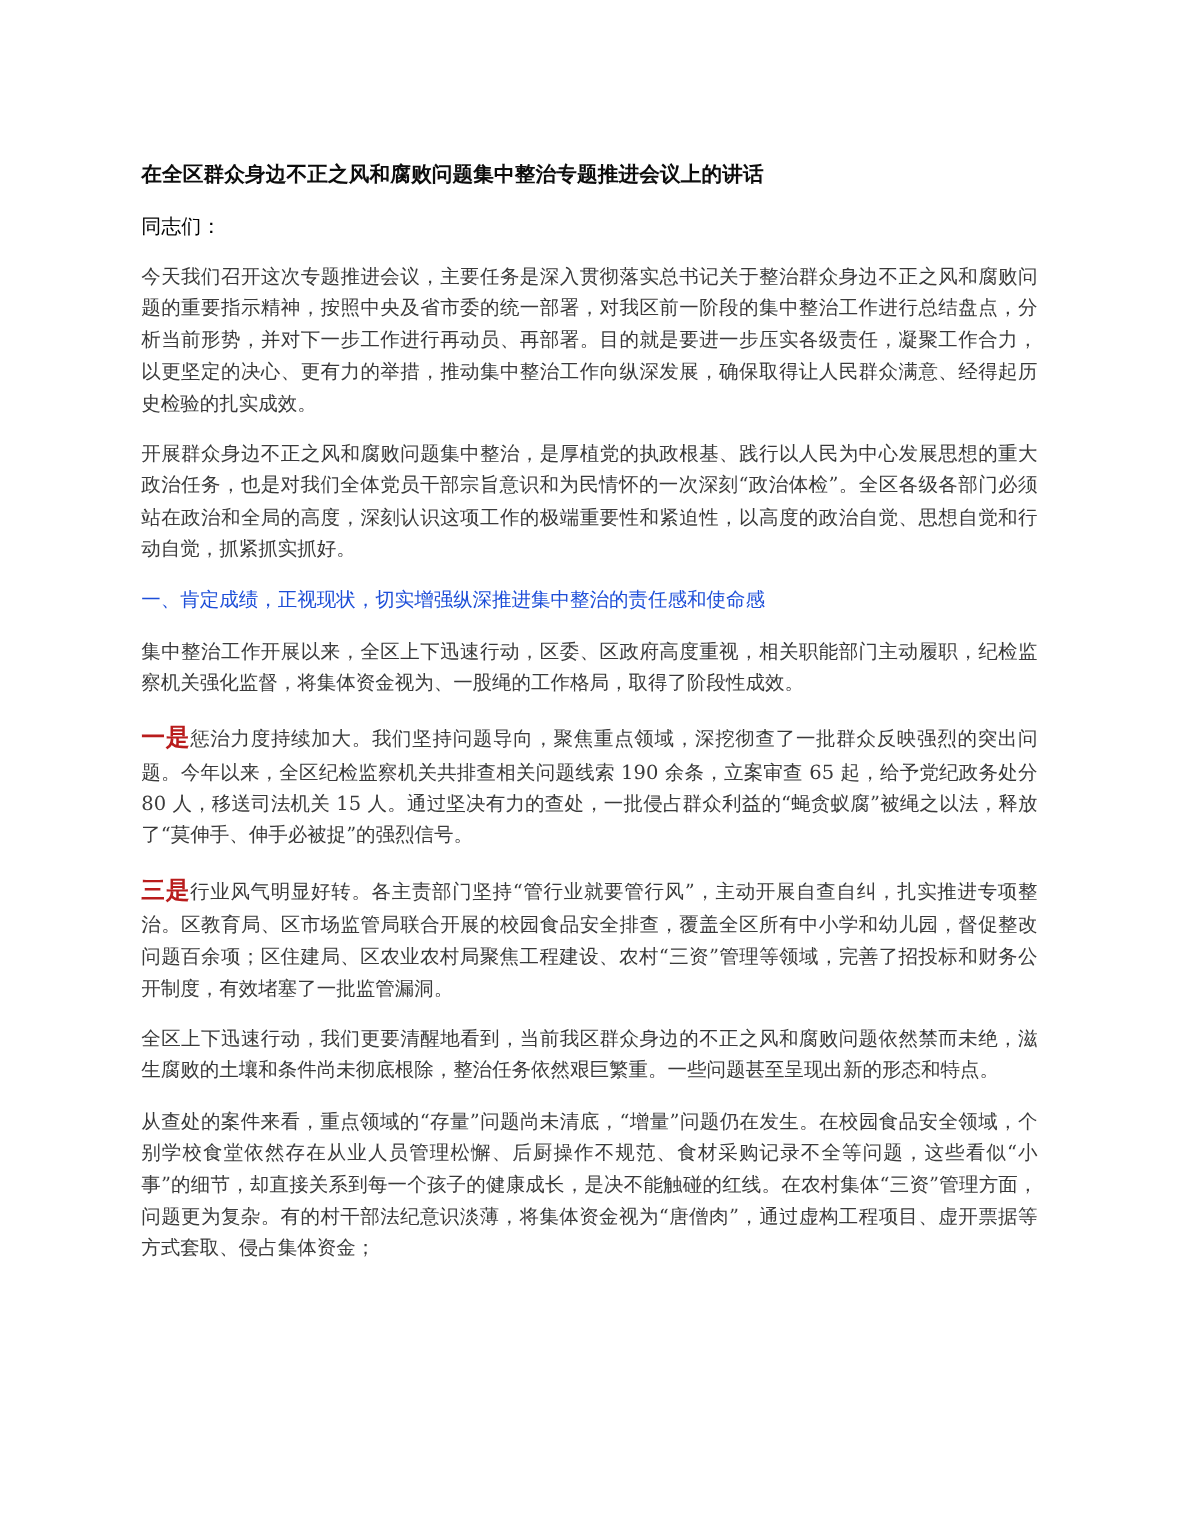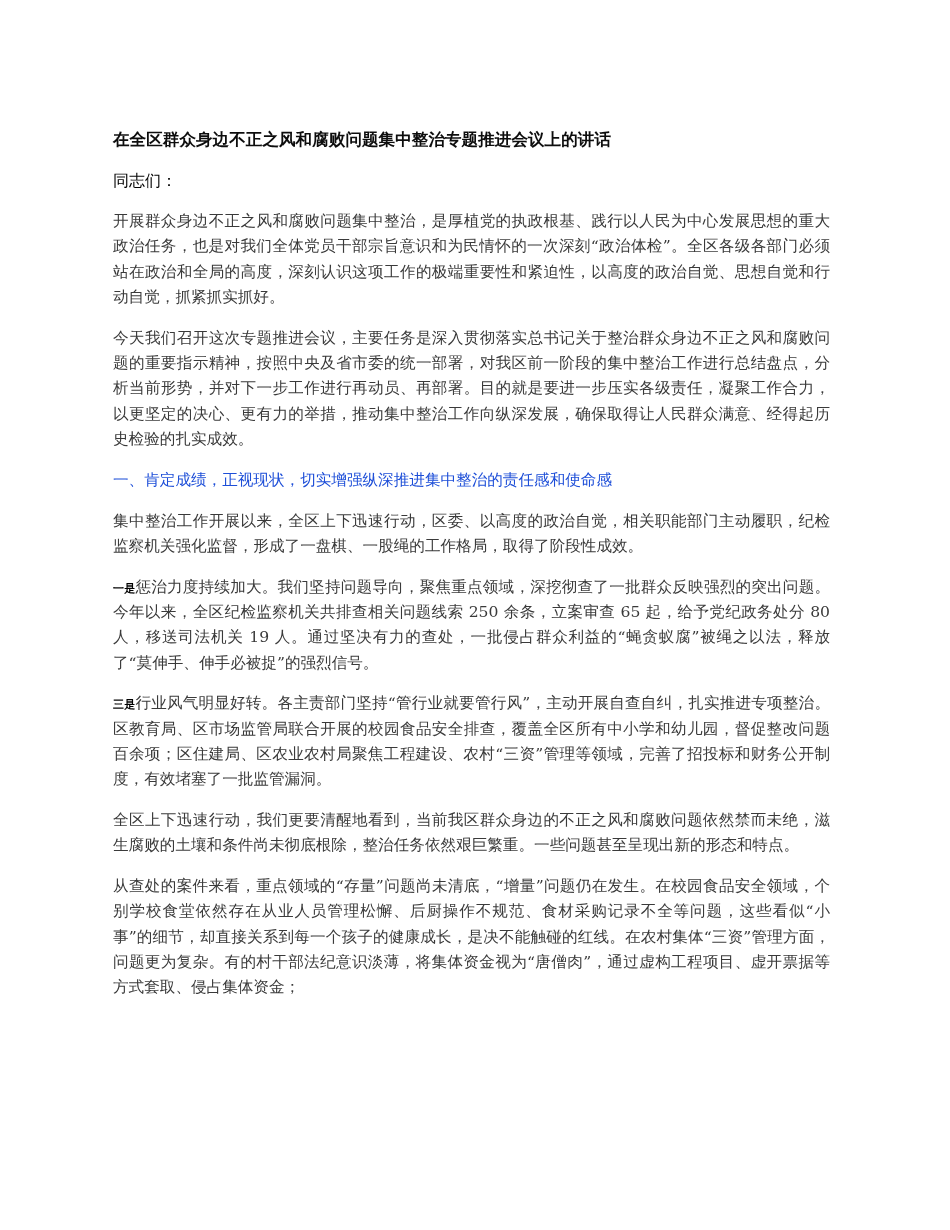--- a/index.html
+++ b/index.html
@@ -53,43 +53,43 @@
     text-align: justify;
     text-justify: inter-ideograph;
     text-indent: 0;
     word-break: break-all;
   }
   p.para:last-child {
     margin-bottom: 0;
   }
   .lead {
     font-weight: bold;
-    color: #000000;
+    color: #b91c1c;
     font-family: "DejaVu Sans", "Liberation Sans", sans-serif;
-    font-size: 11px;
+    font-size: 19px;
   }
 </style>
 </head>
 <body>
 
 <div class="page">
 
   <h1 class="doc-title">在全区群众身边不正之风和腐败问题集中整治专题推进会议上的讲话</h1>
 
   <p class="salutation">同志们：</p>
 
+  <p class="para">今天我们召开这次专题推进会议，主要任务是深入贯彻落实总书记关于整治群众身边不正之风和腐败问题的重要指示精神，按照中央及省市委的统一部署，对我区前一阶段的集中整治工作进行总结盘点，分析当前形势，并对下一步工作进行再动员、再部署。目的就是要进一步压实各级责任，凝聚工作合力，以更坚定的决心、更有力的举措，推动集中整治工作向纵深发展，确保取得让人民群众满意、经得起历史检验的扎实成效。</p>
+
   <p class="para">开展群众身边不正之风和腐败问题集中整治，是厚植党的执政根基、践行以人民为中心发展思想的重大政治任务，也是对我们全体党员干部宗旨意识和为民情怀的一次深刻“政治体检”。全区各级各部门必须站在政治和全局的高度，深刻认识这项工作的极端重要性和紧迫性，以高度的政治自觉、思想自觉和行动自觉，抓紧抓实抓好。</p>
-
-  <p class="para">今天我们召开这次专题推进会议，主要任务是深入贯彻落实总书记关于整治群众身边不正之风和腐败问题的重要指示精神，按照中央及省市委的统一部署，对我区前一阶段的集中整治工作进行总结盘点，分析当前形势，并对下一步工作进行再动员、再部署。目的就是要进一步压实各级责任，凝聚工作合力，以更坚定的决心、更有力的举措，推动集中整治工作向纵深发展，确保取得让人民群众满意、经得起历史检验的扎实成效。</p>
 
   <p class="section-heading">一、肯定成绩，正视现状，切实增强纵深推进集中整治的责任感和使命感</p>
 
-  <p class="para"><span>集中整治工作开展以来，全区上下迅速行动，区委、以高度的政治自觉，相关职能部门主动履职，纪检监察机关强化监督，形成了一盘棋、一股绳的工作格局，取得了阶段性成效。</span></p>
+  <p class="para"><span>集中整治工作开展以来，全区上下迅速行动，区委、区政府高度重视，相关职能部门主动履职，纪检监察机关强化监督，将集体资金视为、一股绳的工作格局，取得了阶段性成效。</span></p>
 
-  <p class="para"><span class="lead">一是</span><span>惩治力度持续加大。我们坚持问题导向，聚焦重点领域，深挖彻查了一批群众反映强烈的突出问题。今年以来，全区纪检监察机关共排查相关问题线索 250 余条，立案审查 65 起，给予党纪政务处分 80 人，移送司法机关 19 人。通过坚决有力的查处，一批侵占群众利益的“蝇贪蚁腐”被绳之以法，释放了“莫伸手、伸手必被捉”的强烈信号。</span></p>
+  <p class="para"><span class="lead">一是</span><span>惩治力度持续加大。我们坚持问题导向，聚焦重点领域，深挖彻查了一批群众反映强烈的突出问题。今年以来，全区纪检监察机关共排查相关问题线索 190 余条，立案审查 65 起，给予党纪政务处分 80 人，移送司法机关 15 人。通过坚决有力的查处，一批侵占群众利益的“蝇贪蚁腐”被绳之以法，释放了“莫伸手、伸手必被捉”的强烈信号。</span></p>
 
 
   <p class="para"><span class="lead">三是</span><span>行业风气明显好转。各主责部门坚持“管行业就要管行风”，主动开展自查自纠，扎实推进专项整治。区教育局、区市场监管局联合开展的校园食品安全排查，覆盖全区所有中小学和幼儿园，督促整改问题百余项；区住建局、区农业农村局聚焦工程建设、农村“三资”管理等领域，完善了招投标和财务公开制度，有效堵塞了一批监管漏洞。</span></p>
 
 
   <p class="para"><span>全区上下迅速行动，我们更要清醒地看到，当前我区群众身边的不正之风和腐败问题依然禁而未绝，滋生腐败的土壤和条件尚未彻底根除，整治任务依然艰巨繁重。一些问题甚至呈现出新的形态和特点。</span></p>
 
   <p class="para"><span>从查处的案件来看，重点领域的“存量”问题尚未清底，“增量”问题仍在发生。在校园食品安全领域，个别学校食堂依然存在从业人员管理松懈、后厨操作不规范、食材采购记录不全等问题，这些看似“小事”的细节，却直接关系到每一个孩子的健康成长，是决不能触碰的红线。在农村集体“三资”管理方面，问题更为复杂。有的村干部法纪意识淡薄，将集体资金视为“唐僧肉”，通过虚构工程项目、虚开票据等方式套取、侵占集体资金；</span></p>
 
 </div>

